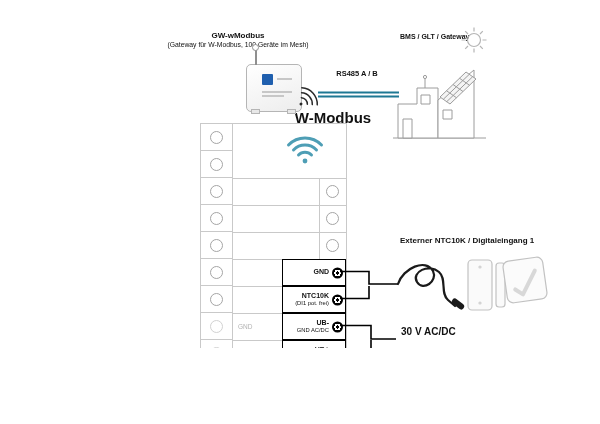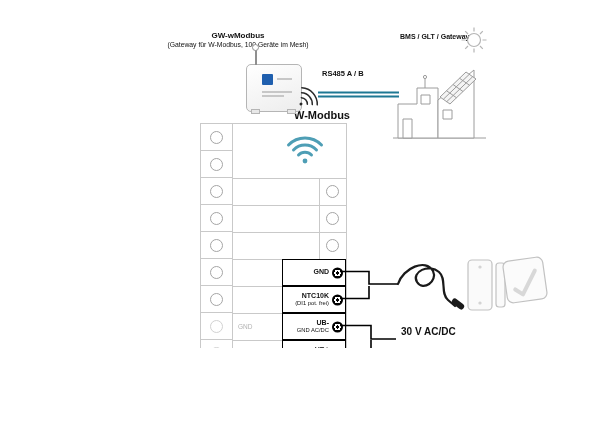--- a/index.html
+++ b/index.html
@@ -115,24 +115,25 @@
       <span class="sub">24V AC/DC</span>
       <span class="dot"></span>
     </div>
 
     <div class="graylbl" style="top:199px">GND</div>
     <div class="graylbl" style="top:226px">DI2 (pot. frei)</div>
   </div>
 
   <div class="lbl b" style="left:158px;top:31px;width:160px;text-align:center;font-size:8px">GW-wModbus</div>
   <div class="lbl" style="left:146px;top:41px;width:184px;text-align:center;font-size:6.8px">(Gateway für W-Modbus, 100 Geräte im Mesh)</div>
-  <div class="lbl b" style="left:322px;top:69px;width:70px;font-size:7.5px">RS485 A / B</div>
+  <div class="lbl b" style="left:322px;top:69px;width:70px;text-align:center;font-size:7.5px">RS485 A / B</div>
   <div class="lbl b" style="left:400px;top:33px;font-size:7px">BMS / GLT / Gateway</div>
-  <div class="lbl b" style="left:294px;top:109px;width:78px;font-size:11px">W-Modbus</div>
+  <div class="lbl b" style="left:294px;top:109px;width:78px;text-align:center;font-size:15px">W-Modbus</div>
   <div class="lbl b" style="left:401px;top:326px;font-size:10px">30 V AC/DC</div>
+  <div class="lbl b" style="left:400px;top:236px;font-size:8px">Externer NTC10K / Digitaleingang 1</div>
 
   <div class="device"></div>
   <div class="ant"></div>
   <div class="antnub"></div>
   <div class="logo"></div>
   <div class="dline" style="left:277px;top:78px;width:15px"></div>
   <div class="dline" style="left:262px;top:91px;width:30px"></div>
   <div class="dline" style="left:262px;top:95px;width:22px"></div>
   <div class="foot" style="left:251px;top:109px"></div>
   <div class="foot" style="left:287px;top:109px"></div>

